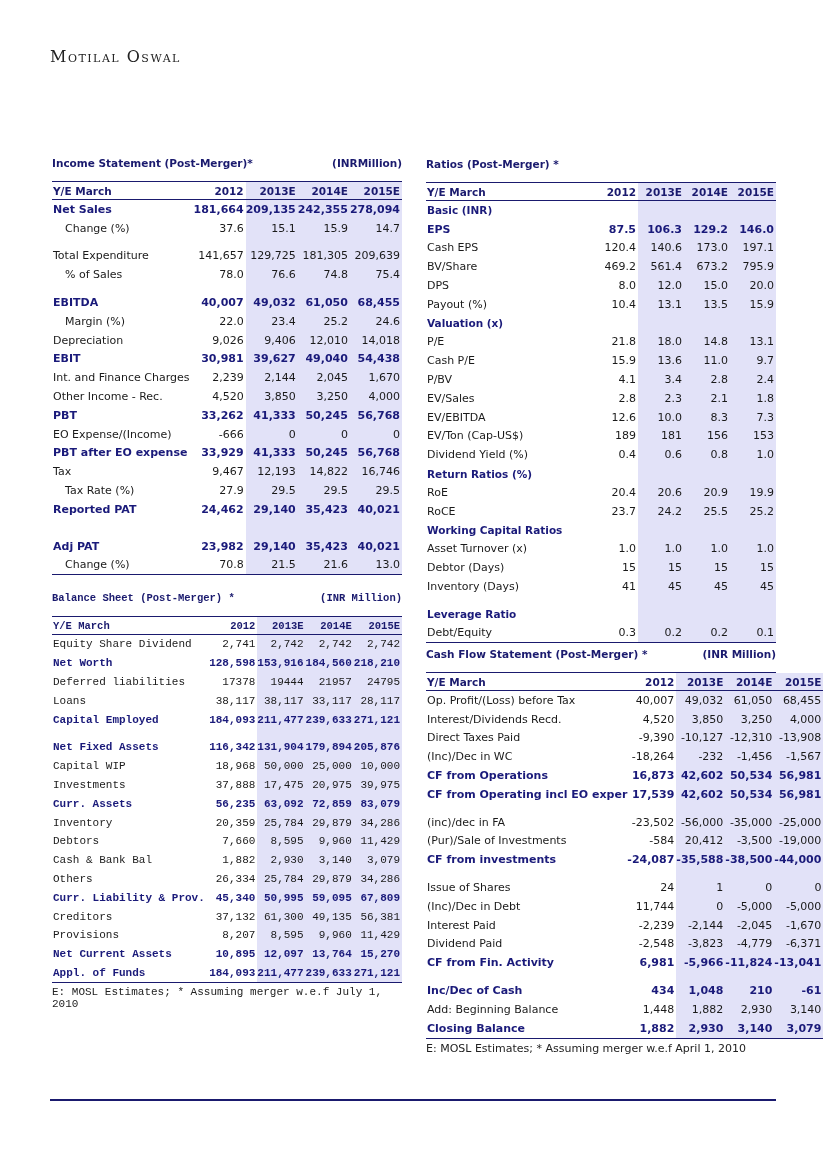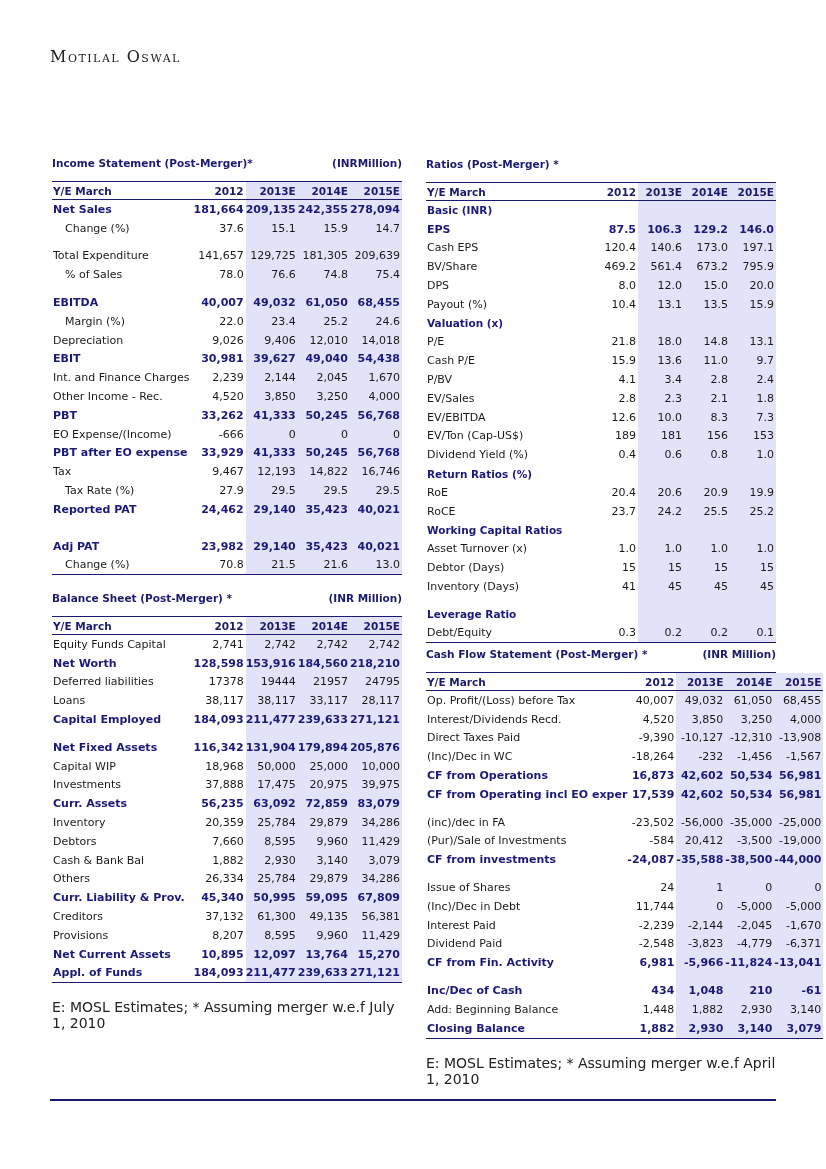--- a/index.html
+++ b/index.html
@@ -16,21 +16,21 @@
   td.label { text-align:left; padding-left:1px; }
   td.num { text-align:right; width:44px; padding-right:2px; }
   td.num.first { width:52px; }
   td.shade { background:#e2e2f8; }
   tr.hdr td { font-weight:bold; color:#1a1a6e; border-bottom:1.5px solid #1a1a6e; height:17px; font-size:10.5px; }
   tr.bold td { font-weight:bold; color:#1a1a7a; }
   tr.section td.label { font-weight:bold; color:#1a1a7a; font-size:10.5px; }
   tr.indent td.label { padding-left:13px; }
   tr.last td { border-bottom:1.5px solid #1a1a6e; }
   tr.spacer td { height:9px; }
-  .note { font-size:14px; margin-top:16px; color:#222; }
+  .note { font-size:11px; margin-top:3px; color:#222; }
   .footer-line { position:absolute; left:50px; top:1099px; width:726px; height:2px; background:#1a1a6e; }
 </style>
 </head>
 <body>
 
 <div class="logo">Motilal Oswal</div>
 
 <div class="table-block" id="t-income" style="left:52px; top:150px; width:350px;">
     <div class="title-row">
       <span>Income Statement (Post-Merger)*</span>
@@ -195,36 +195,36 @@
         <tr class="indent last">
           <td class="label">Change (%)</td>
           <td class="num first">70.8</td>
           <td class="num shade">21.5</td>
           <td class="num shade">21.6</td>
           <td class="num shade">13.0</td>
         </tr>
       </tbody>
     </table>
   </div>
-<div class="table-block" id="t-balance" style="left:52px; top:585px; width:350px;">
+<div class="table-block" id="t-balance" style="left:52px; top:585px; width:350px;font-family:Liberation Mono, monospace;">
     <div class="title-row">
       <span>Balance Sheet (Post-Merger) *</span>
       <span>(INR Million)</span>
     </div>
     <table>
       <tbody>
         <tr class="hdr">
           <td class="label">Y/E March</td>
           <td class="num first">2012</td>
           <td class="num shade">2013E</td>
           <td class="num shade">2014E</td>
           <td class="num shade">2015E</td>
         </tr>
         <tr class="normal">
-          <td class="label">Equity Funds Capital</td>
+          <td class="label">Equity Share Dividend</td>
           <td class="num first">2,741</td>
           <td class="num shade">2,742</td>
           <td class="num shade">2,742</td>
           <td class="num shade">2,742</td>
         </tr>
         <tr class="bold">
           <td class="label">Net Worth</td>
           <td class="num first">128,598</td>
           <td class="num shade">153,916</td>
           <td class="num shade">184,560</td>

